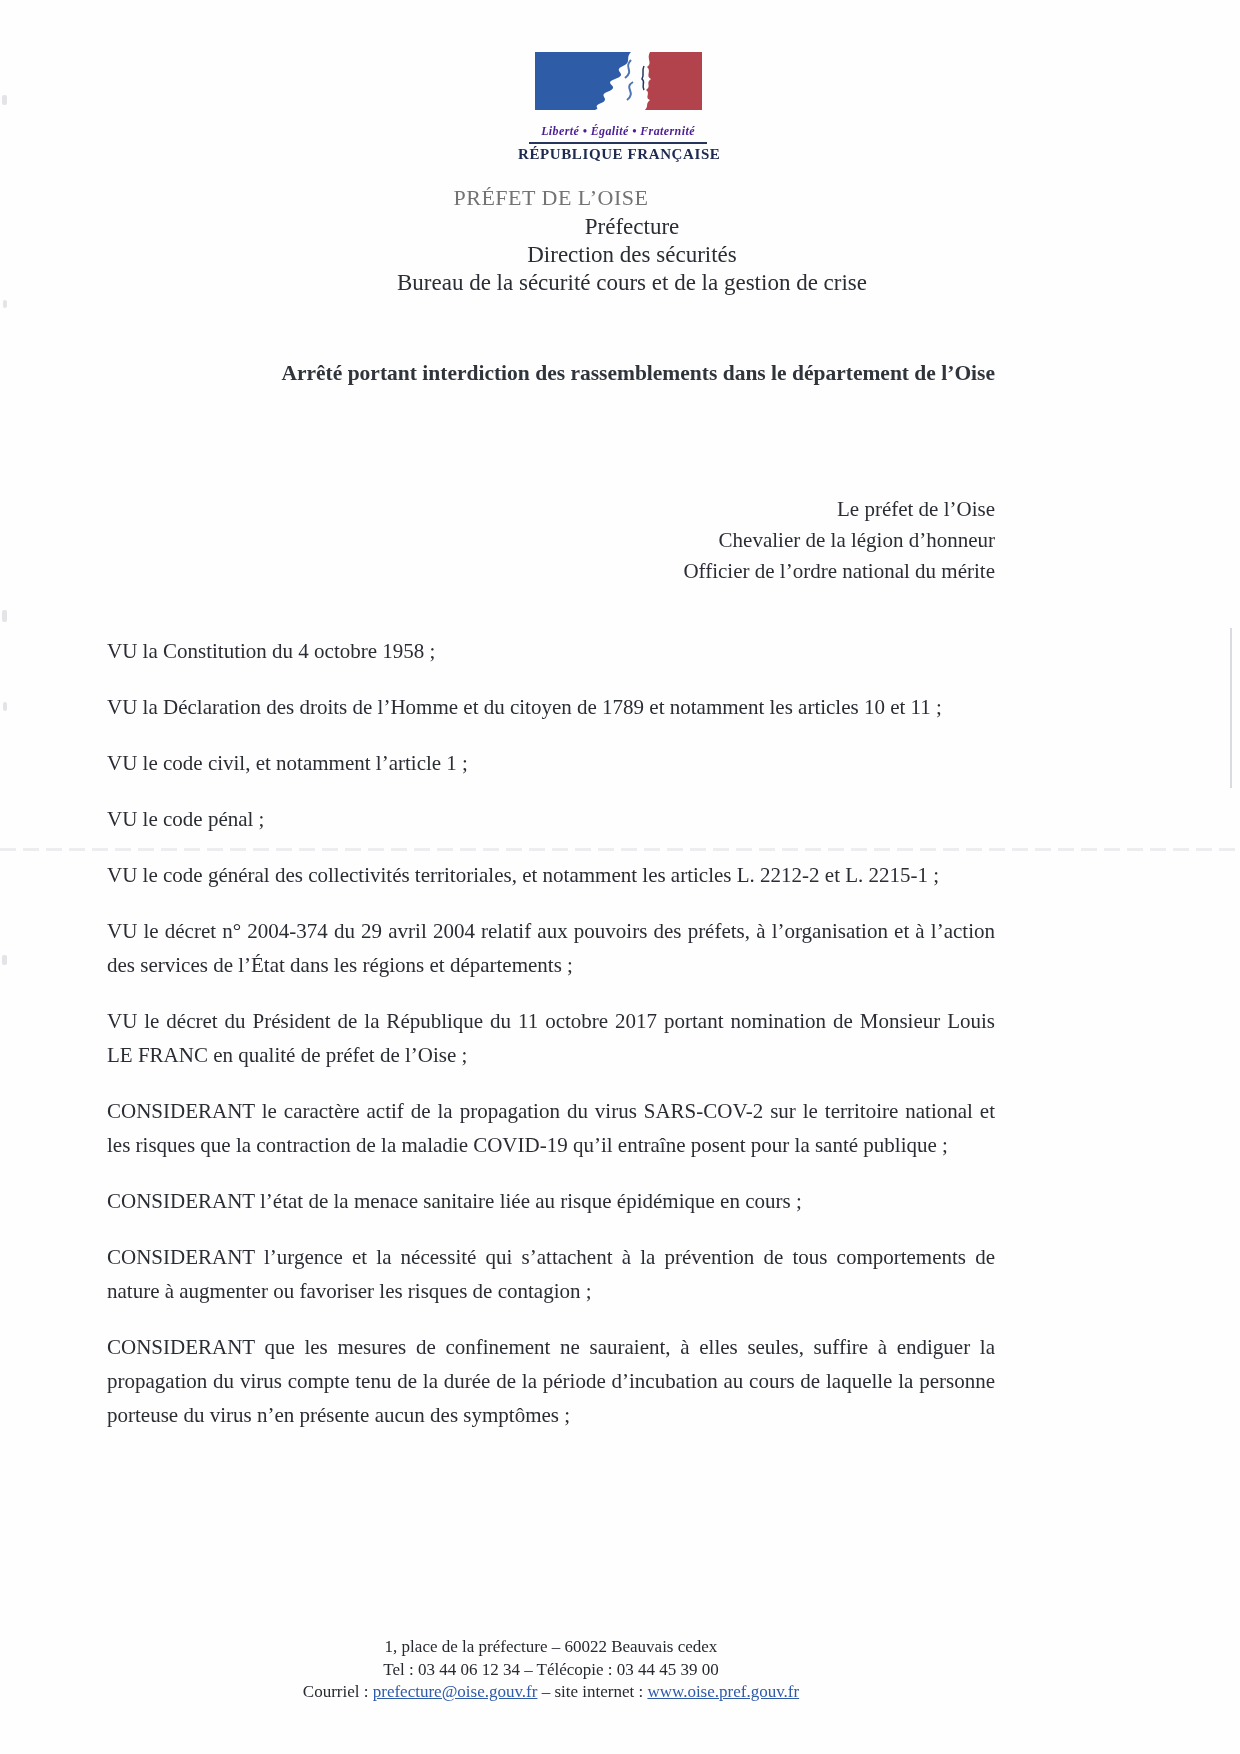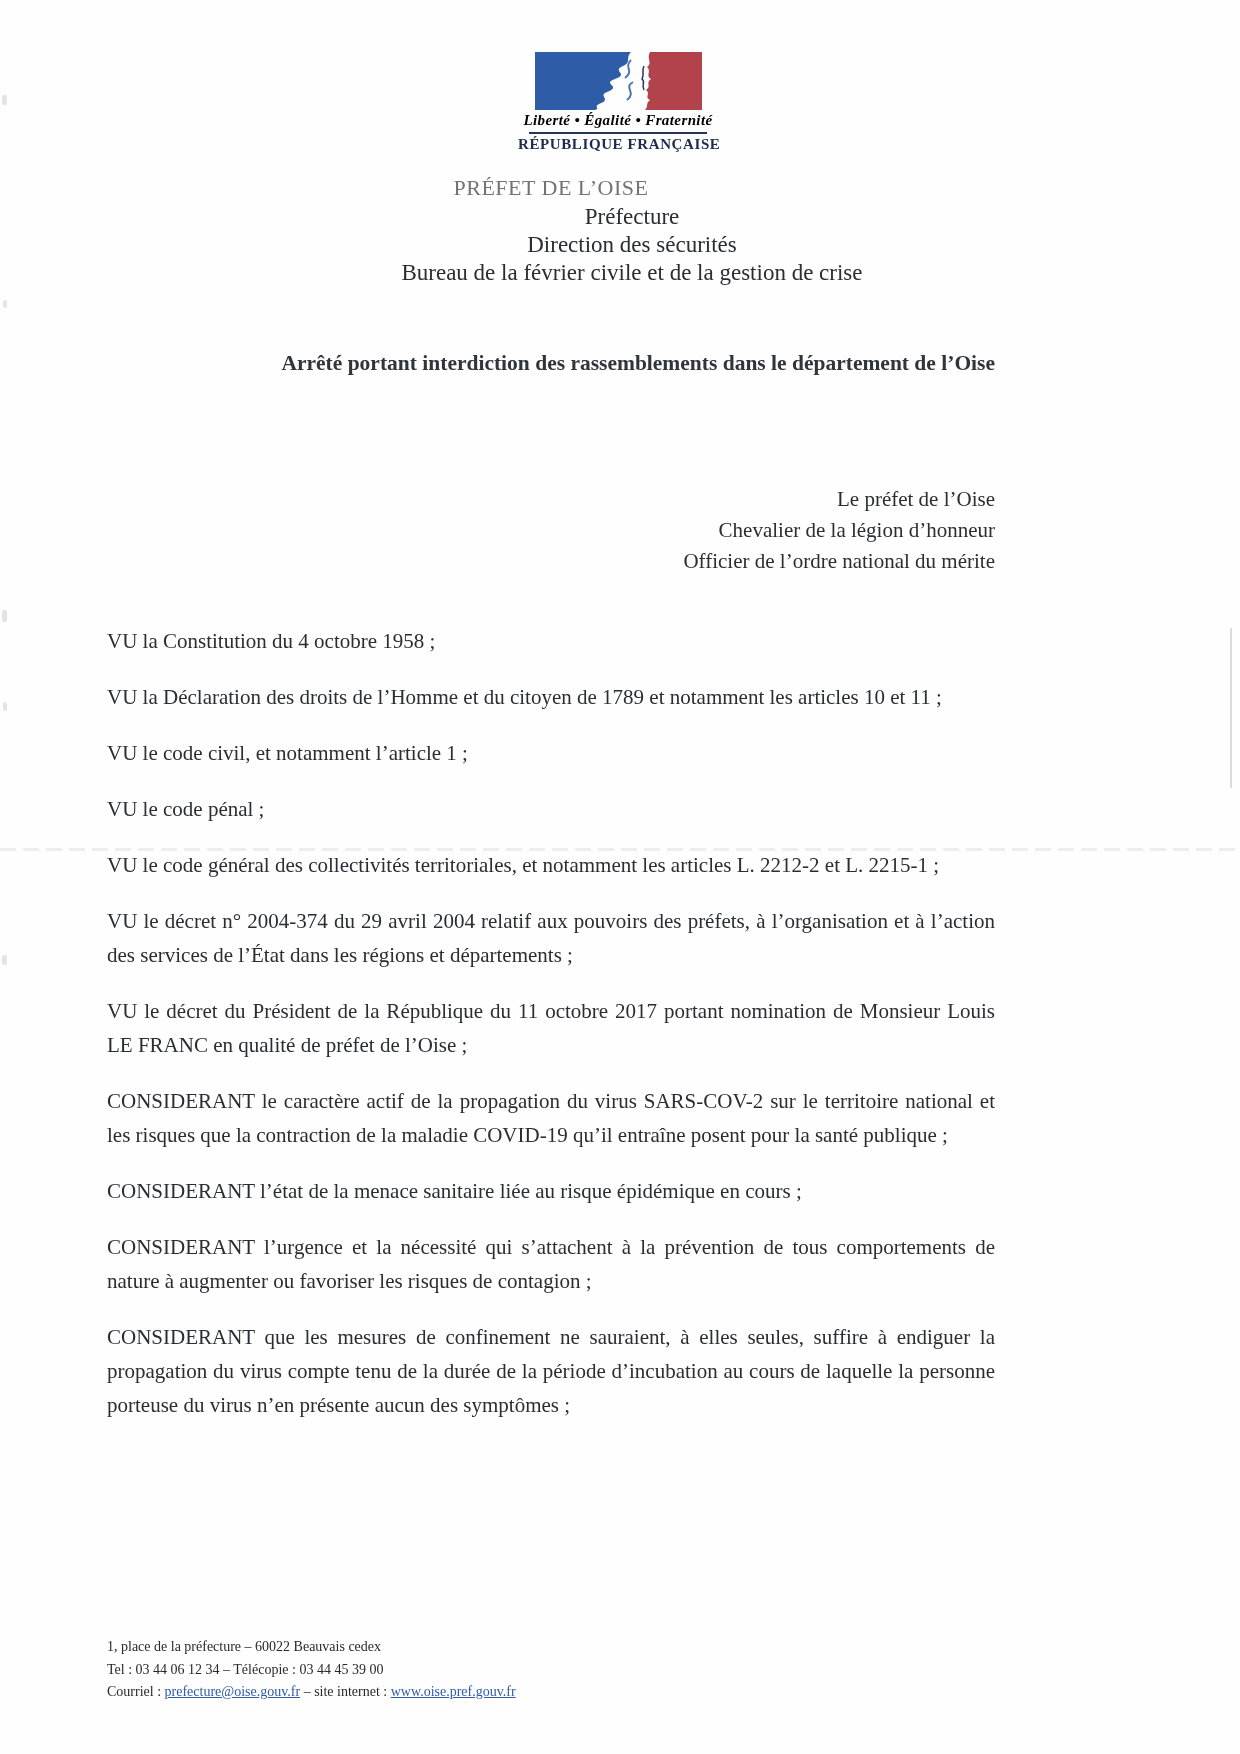--- a/index.html
+++ b/index.html
@@ -15,25 +15,25 @@
   
   .logo-block{
     padding-top:52px;
     width:200px;
     margin:0 auto;
     transform:translateX(-2px);
     text-align:center;
   }
   .logo-svg{display:block;margin:0 auto;width:167px;height:58px;}
   .logo-motto{
-    margin-top:2px;
-    font-size:15px;
+    margin-top:14px;
+    font-size:12px;
     font-style:italic;
     font-weight:bold;
-    color:#000000;
+    color:#4c1d95;
     letter-spacing:.4px;
     white-space:nowrap;
   }
   .logo-divider{
     width:178px;height:0;
     border-top:2px solid #27345c;
     margin:3px auto 2px auto;
   }
   .logo-republic{
     font-size:15px;
@@ -77,22 +77,22 @@
   .para{
     margin:0 0 22px 0;
     font-size:21px;
     line-height:34px;
     text-align:justify;
   }
   
   .footer{
     position:absolute;
     top:1636px;left:107px;width:888px;
-    text-align:left;
-    font-size:14px;
+    text-align:center;
+    font-size:17px;
     line-height:22.5px;
     color:#26292f;
   }
   .footer a{color:#2e5aa8;text-decoration:underline;}
   
   .streak{
     position:absolute;left:0;top:848px;width:1240px;height:3px;
     background:repeating-linear-gradient(90deg,#e9e9ec 0 16px,transparent 16px 23px);
     opacity:.8;
   }
@@ -124,21 +124,21 @@
     <div class="logo-republic">RÉPUBLIQUE FRANÇAISE</div>
   </div>
 
   <div class="content">
     <div class="prefet-title">PRÉFET DE L’OISE</div>
   </div>
 
   <div class="service-block">
     <div>Préfecture</div>
     <div>Direction des sécurités</div>
-    <div>Bureau de la février civile et de la gestion de crise</div>
+    <div>Bureau de la sécurité cours et de la gestion de crise</div>
   </div>
 
   <div class="content">
 
     <div class="doc-title">Arrêté portant interdiction des rassemblements dans le département de l’Oise</div>
 
     <div class="authority">
       <div>Le préfet de l’Oise</div>
       <div>Chevalier de la légion d’honneur</div>
       <div>Officier de l’ordre national du mérite</div>

